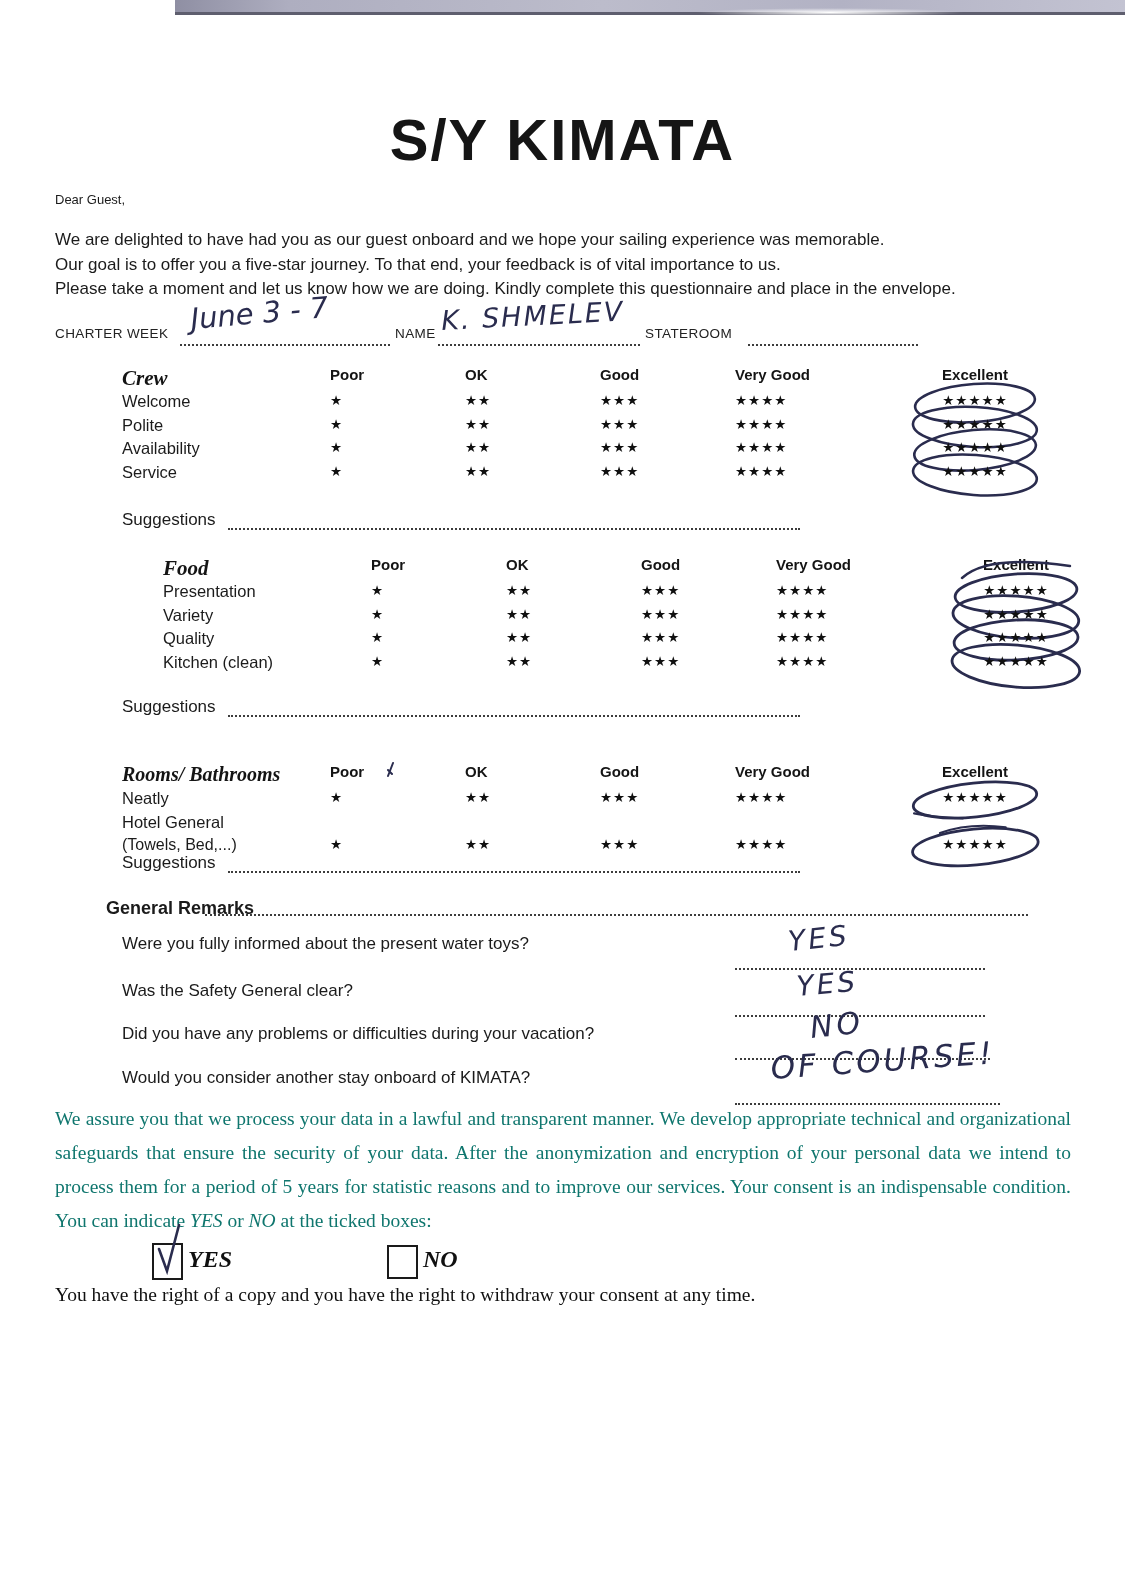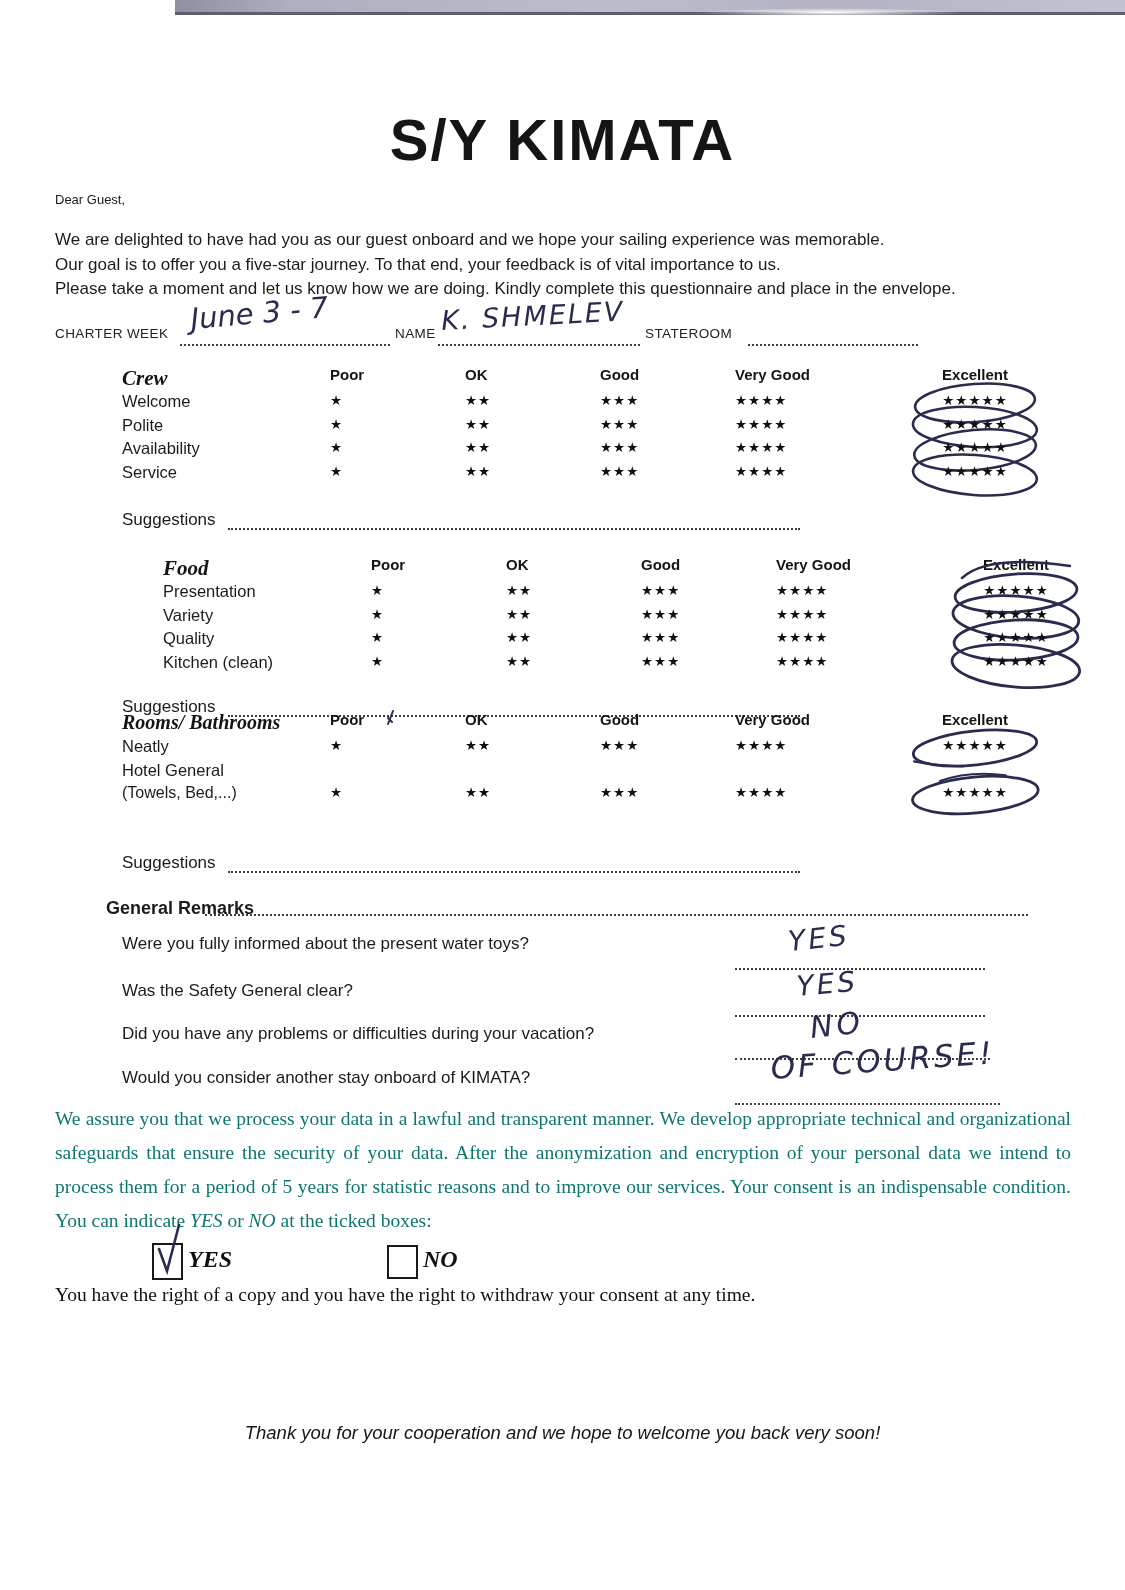--- a/index.html
+++ b/index.html
@@ -205,21 +205,21 @@
         <svg class="circle" style="transform:rotate(5deg);top:-10px;">
             <ellipse cx="64" cy="23" rx="64" ry="21" class="ink" stroke-width="2.8"></ellipse>
           </svg></span>
     </div>
   </div>
   <div class="suggest" style="left:122px;top:697px;">
     <span>Suggestions</span>
     <span class="dots"></span>
   </div>
 
-  <div class="rate-table" style="top:711px;">
+  <div class="rate-table" style="top:763px;">
     <div class="rt-grid rt-head">
       <span class="sec-title" style="font-size:20px;">Rooms/ Bathrooms</span>
       <span class="hdr" style="position:relative;"><span>Poor</span>
         <svg class="tick-svg" style="left:54px;top:-2px;width:12px;height:18px;">
             <path d="M9 2 L4 15 M4 9 L8 13" class="ink" stroke-width="2"></path>
           </svg></span>
       <span class="hdr">OK</span>
       <span class="hdr">Good</span>
       <span class="hdr">Very Good</span>
       <span class="hdr exc">Excellent</span>
@@ -293,15 +293,14 @@
   <svg class="tick-svg" style="left:152px;top:1243px;width:28px;height:33px;">
     <path d="M7 6 L15 28 L27 -18" class="ink" stroke="#222222" stroke-width="2.6" fill="none"></path>
   </svg>
   <span class="cb-label" style="left:188px;top:1246px;">YES</span>
 
   <div class="checkbox" style="left:387px;top:1245px;height:30px;"></div>
   <span class="cb-label" style="left:423px;top:1246px;">NO</span>
 
   <div class="rights">You have the right of a copy and you have the right to withdraw your consent at any time.</div>
 
-  <div class="thanks">Thank you for your cooperation and we hope to welcome you back very soon!</div>
 
 </div>
 
 </body></html>

